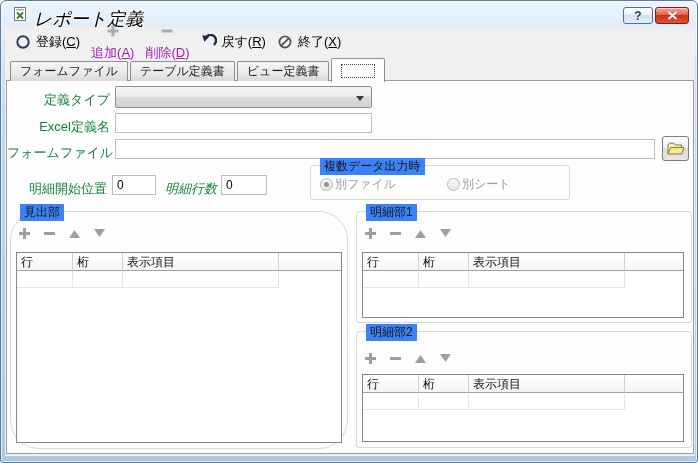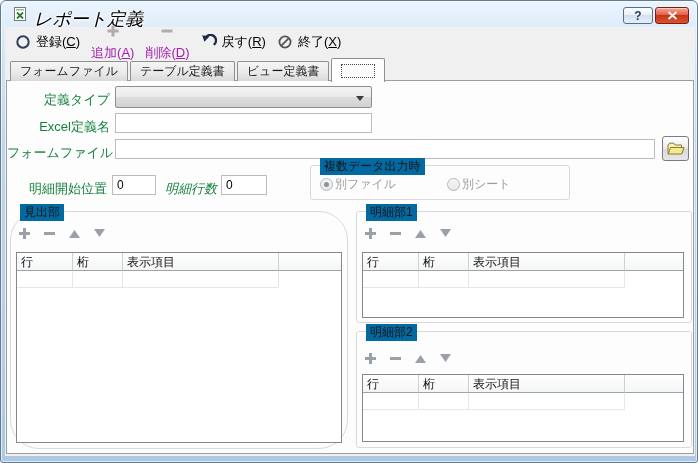--- a/index.html
+++ b/index.html
@@ -84,21 +84,21 @@
   .browse-btn {
     position:absolute; left:655px; top:55px; width:27px; height:25px;
     border:1px solid #777d84; border-radius:3px;
     background:linear-gradient(180deg,#fefefe 0%,#ececec 48%,#dadada 52%,#e6e6e6 100%);
     display:flex; align-items:center; justify-content:center;
   }
 
   
   .groupbox { position:absolute; border:1px solid #d9d9d9; border-radius:3px; }
   .groupbox > .gb-title {
-    position:absolute; top:-8px; left:9px; background:#0369a1; padding:0 4px;
+    position:absolute; top:-8px; left:9px; background:#3b82f6; padding:0 4px;
     font-size:12px; color:#161616; white-space:nowrap;
   }
 
   .radio-row { position:absolute; left:0; top:10px; width:100%; }
   .radio-opt { position:absolute; display:flex; align-items:center; gap:2px; }
   .radio {
     width:13px; height:13px; border-radius:50%; border:1px solid #b2b8be;
     background:linear-gradient(180deg,#f7f7f7,#e7e7e7); position:relative; flex:0 0 auto;
   }
   .radio.checked::after {

